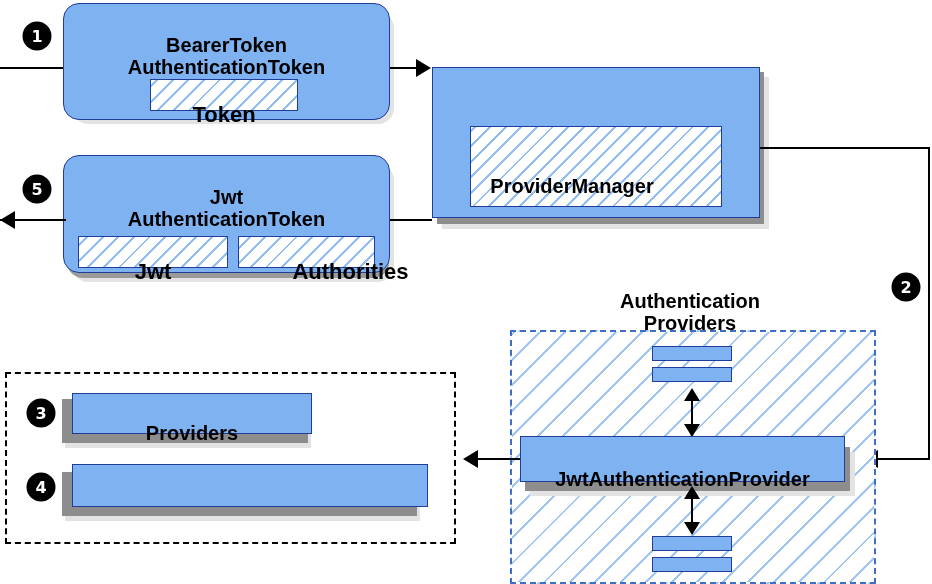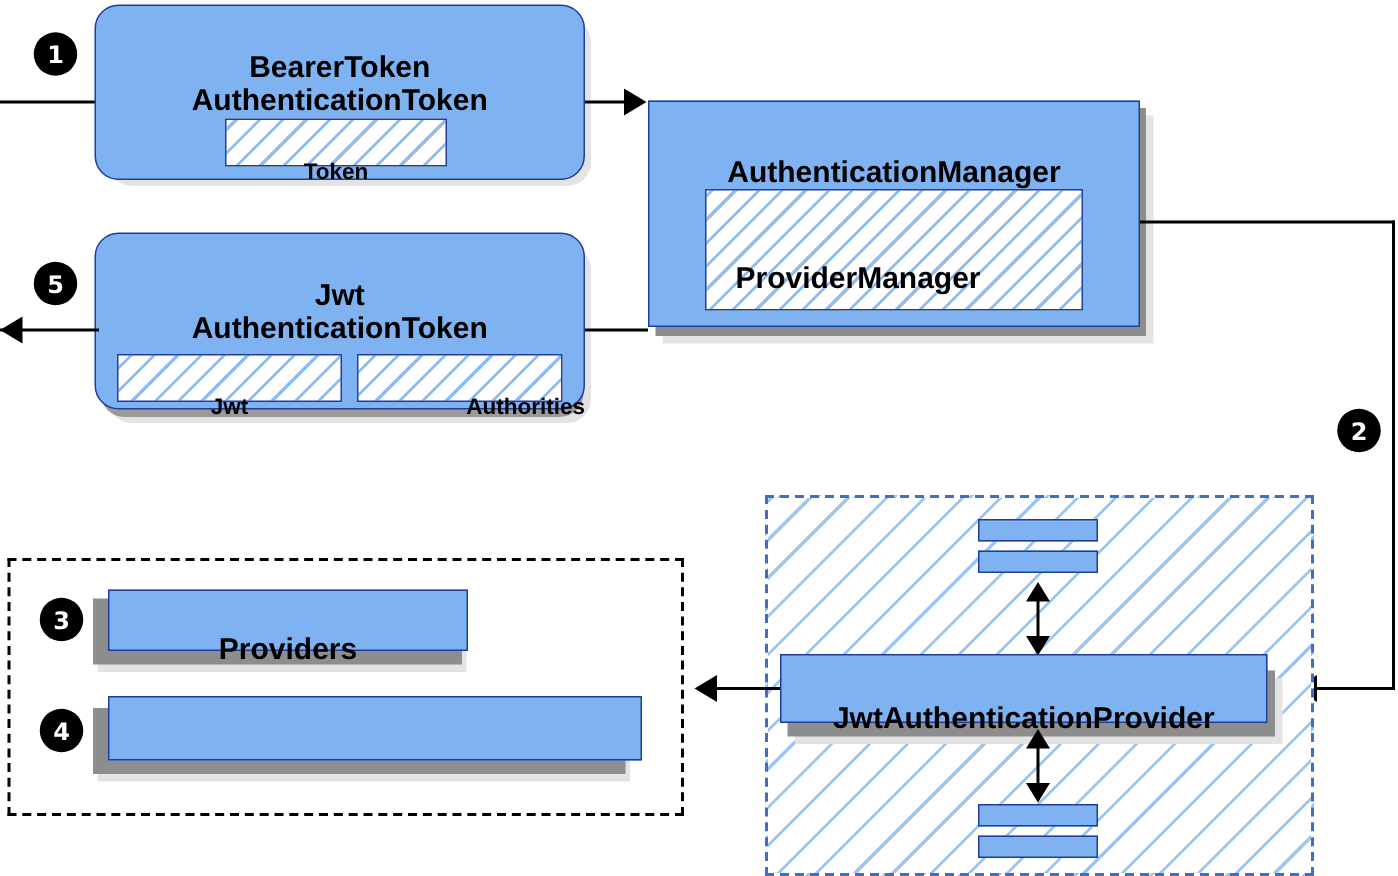--- a/index.html
+++ b/index.html
@@ -63,21 +63,21 @@
     display:flex;align-items:center;justify-content:center;
     text-align:center;
     font-weight:bold;
     color:#000;
     line-height:1.12;
     white-space:pre-line;
     pointer-events:none;
     margin-top:20px;
   }
   .t20{font-size:20px;}
-  .t19{font-size:15px;}
+  .t19{font-size:22px;}
 
   
   .ln{position:absolute;background:#000;}
   .ln-h{height:2px;}
   .ln-v{width:2px;}
 
   
   .ah{position:absolute;width:0;height:0;}
   .ah-r{border-top:9px solid transparent;border-bottom:9px solid transparent;border-left:15px solid #000;}
   .ah-l{border-top:9px solid transparent;border-bottom:9px solid transparent;border-right:15px solid #000;}
@@ -111,21 +111,20 @@
 AuthenticationToken</div>
   <div class="abs hatch-white" style="left:150px;top:79px;width:148px;height:32px;"></div>
   <div class="lbl t19" style="left:150px;top:79px;width:148px;height:32px;">Token</div>
 
   <div class="ln ln-h" style="left:390px;top:67px;width:30px;"></div>
   <div class="ah ah-r" style="left:416px;top:59px;"></div>
 
   <div class="sh-light" style="left:442px;top:77px;width:327px;height:152px;"></div>
   <div class="sh-dark" style="left:437px;top:72px;width:327px;height:152px;"></div>
   <div class="abs blue" style="left:432px;top:67px;width:328px;height:151px;"></div>
-  <div class="lbl t20" style="left:432px;top:80px;width:328px;height:30px;">AuthenticationManager</div>
   <div class="abs hatch-white" style="left:470px;top:126px;width:252px;height:81px;"></div>
   <div class="lbl t20" style="left:470px;top:126px;width:204px;height:81px;">ProviderManager</div>
 
   <div class="ln ln-h" style="left:760px;top:147px;width:170px;"></div>
   <div class="ln ln-v" style="left:928px;top:147px;height:312px;"></div>
   <div class="ln ln-h" style="left:878px;top:458px;width:52px;"></div>
   <div class="ah ah-l" style="left:863px;top:450px;"></div>
   <div class="step" style="left:893px;top:274px;">2</div>
 
   <div class="sh-light-round" style="left:72px;top:164px;width:322px;height:118px;"></div>
@@ -137,20 +136,22 @@
   <div class="lbl t19" style="left:78px;top:236px;width:150px;height:32px;">Jwt</div>
   <div class="abs hatch-white" style="left:238px;top:236px;width:137px;height:32px;"></div>
   <div class="lbl t19" style="left:238px;top:236px;width:137px;height:32px;padding-left:44px;">Authorities</div>
 
   <div class="ln ln-h" style="left:390px;top:219px;width:42px;"></div>
 
   <div class="ln ln-h" style="left:0px;top:219px;width:66px;"></div>
   <div class="ah ah-l" style="left:0px;top:211px;"></div>
   <div class="step" style="left:24px;top:176px;">5</div>
 
+  <div class="lbl t20" style="left:560px;top:266px;width:260px;height:52px;">Authentication
+Providers</div>
   <div class="abs hatch-region" style="left:510px;top:330px;width:366px;height:254px;"></div>
 
   <div class="abs blue" style="left:652px;top:346px;width:80px;height:15px;"></div>
   <div class="abs blue" style="left:652px;top:367px;width:80px;height:15px;"></div>
 
   <div class="ln ln-v" style="left:691px;top:392px;height:40px;"></div>
   <div class="ah ah-u" style="left:684px;top:388px;"></div>
   <div class="ah ah-d" style="left:684px;top:424px;"></div>
 
   <div class="sh-light" style="left:530px;top:452px;width:325px;height:44px;"></div>

